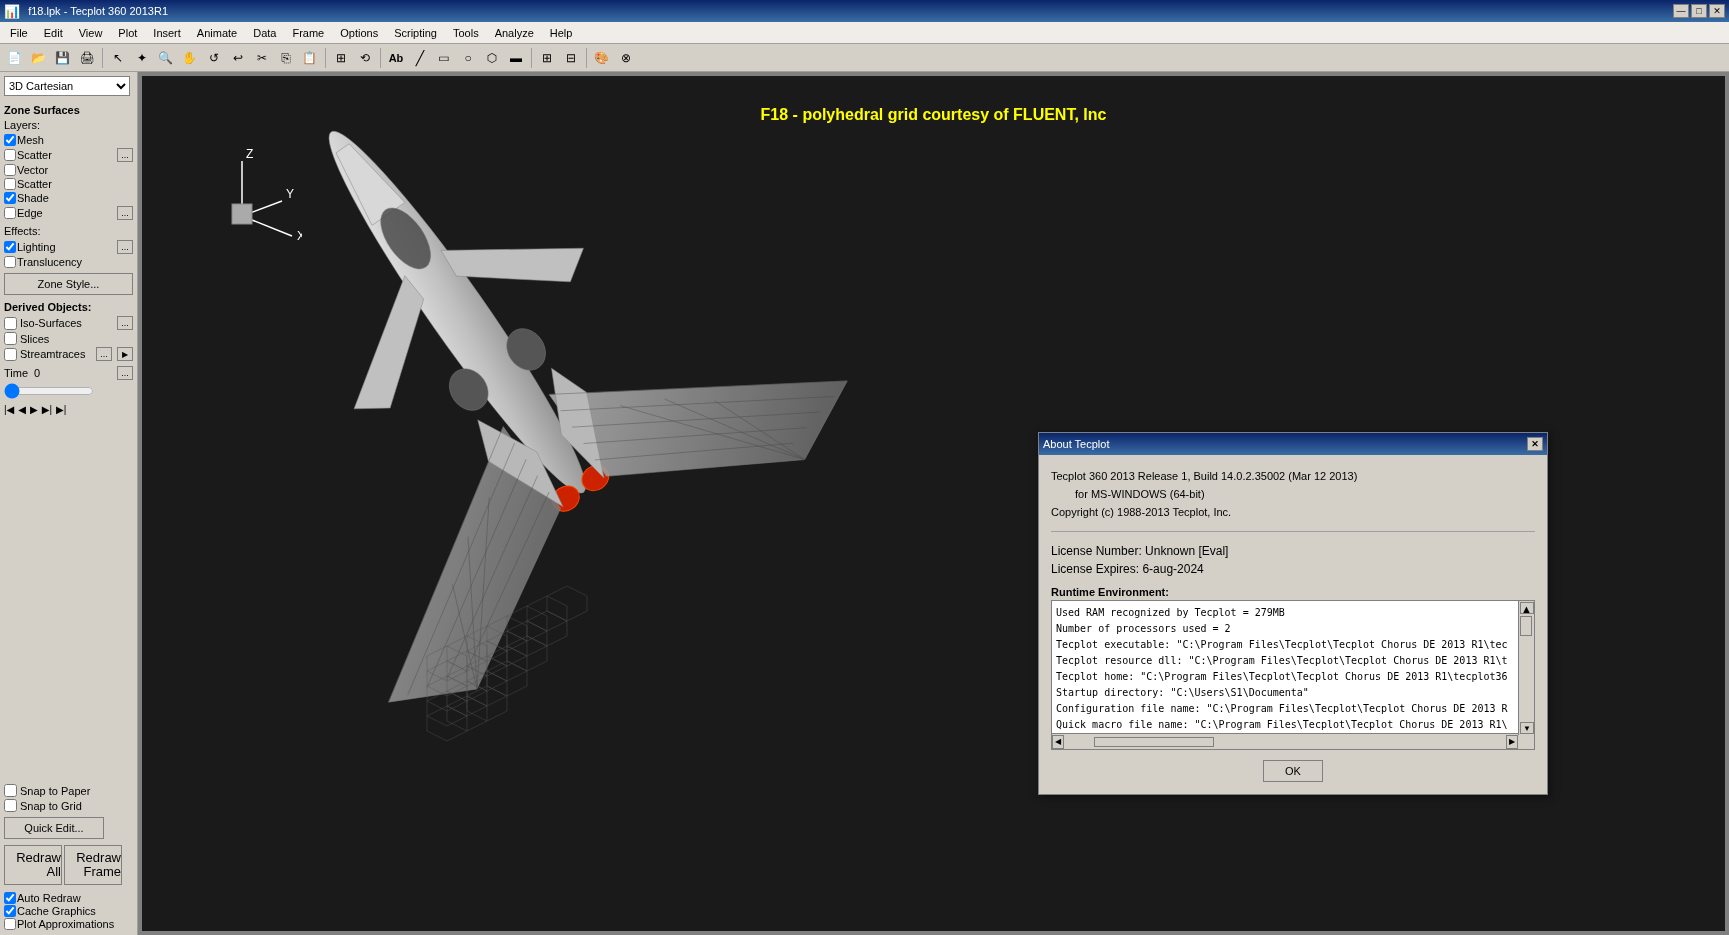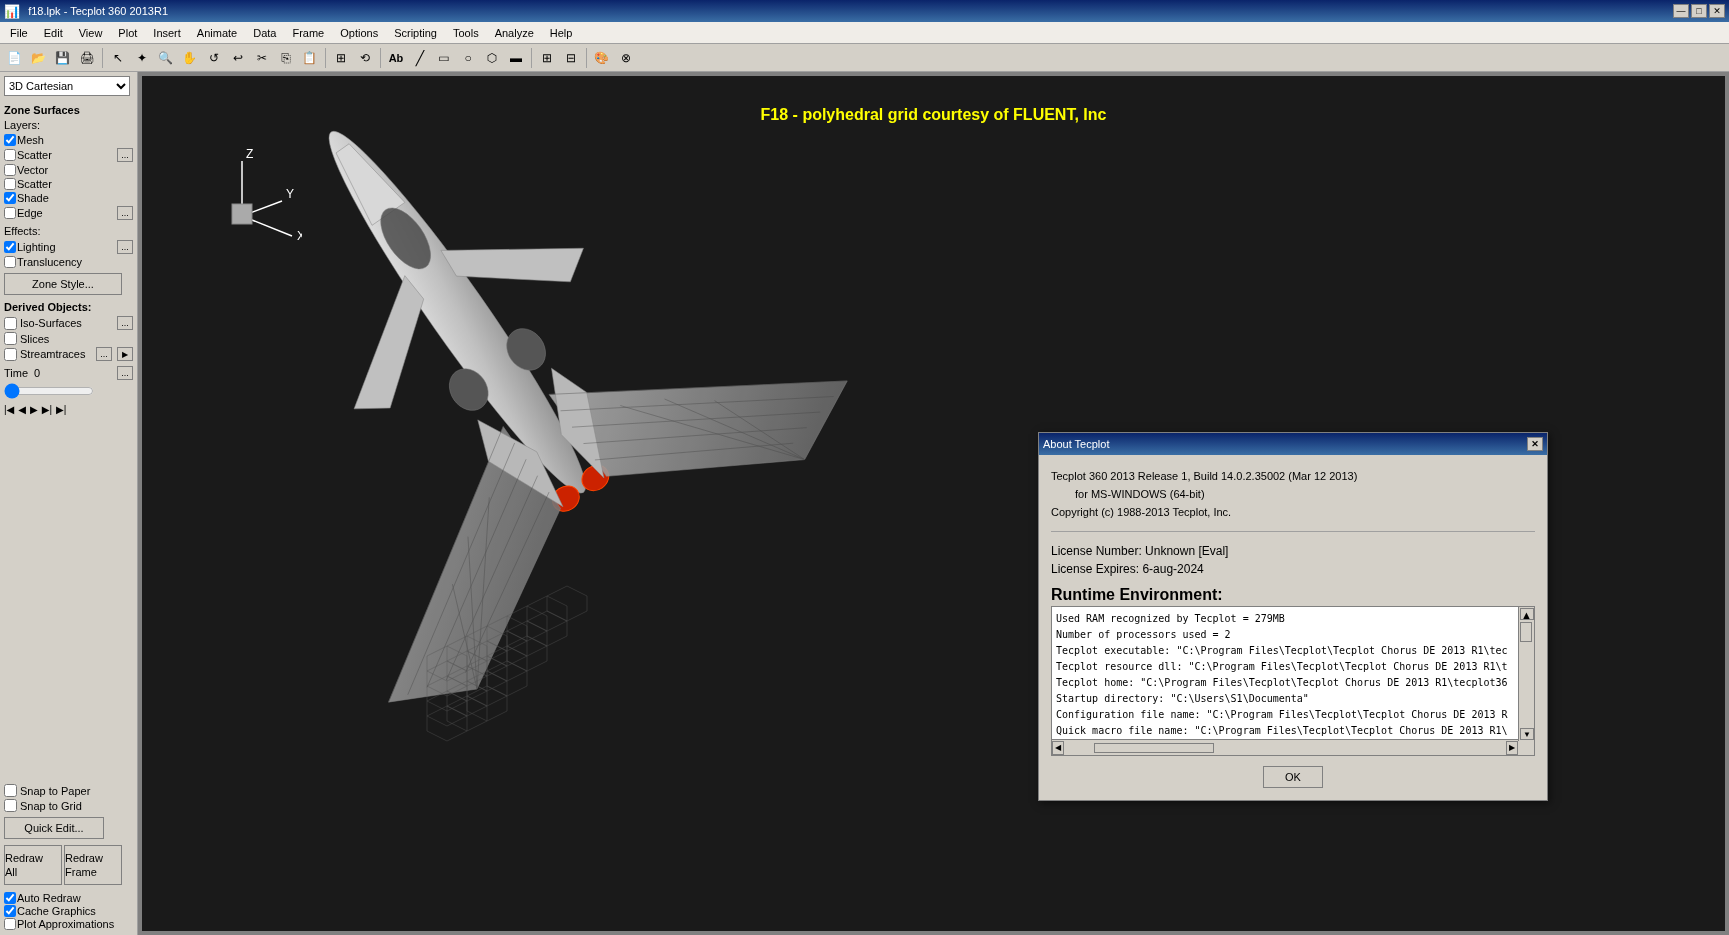--- a/index.html
+++ b/index.html
@@ -29,37 +29,37 @@
     .coord-select { width: 126px; height: 20px; margin-bottom: 6px; font-size: 11px; border: 1px solid #808080; background: white; }
     
     .section-title { font-size: 11px; font-weight: bold; margin: 2px 0; color: black; }
     .sub-section { font-size: 11px; color: black; margin: 1px 0 2px 0; }
     
     .checkbox-row { display: flex; align-items: center; margin: 1px 0; gap: 1px; }
     .checkbox-row input[type=checkbox] { width: 12px; height: 12px; margin: 0; cursor: pointer; }
     .checkbox-label { font-size: 11px; color: black; flex: 1; }
     .dots-btn { width: 16px; height: 14px; background: #d4d0c8; border: 1px solid #808080; font-size: 9px; display: flex; align-items: center; justify-content: center; cursor: pointer; margin-left: 2px; }
     
-    .zone-style-btn { width: 118px; height: 22px; background: #d4d0c8; border: 1px solid #808080; font-size: 11px; margin: 4px 0; cursor: pointer; display: flex; align-items: center; justify-content: center; }
+    .zone-style-btn { width: 129px; height: 22px; background: #d4d0c8; border: 1px solid #808080; font-size: 11px; margin: 4px 0; cursor: pointer; display: flex; align-items: center; justify-content: center; }
     .derived-row { display: flex; align-items: center; margin: 1px 0; gap: 3px; }
     
     .time-row { display: flex; align-items: center; margin: 4px 0 2px 0; gap: 4px; }
     .time-slider { width: 90px; height: 14px; margin: 2px 0 4px 0; }
     
     .playback-controls { display: flex; align-items: center; gap: 4px; margin: 2px 0; }
     .play-btn { font-size: 10px; cursor: pointer; }
     
     .spacer { flex: 1; }
     
     .snap-row { display: flex; align-items: center; margin: 1px 0; gap: 3px; }
     
     .quick-edit-btn { width: 100px; height: 22px; background: #d4d0c8; border: 1px solid #808080; font-size: 11px; margin: 4px 0; cursor: pointer; display: flex; align-items: center; justify-content: center; }
     
     .redraw-row { display: flex; gap: 2px; margin: 2px 0; }
-    .redraw-btn { width: 58px; height: 40px; background: #d4d0c8; border: 1px solid #808080; font-size: 11px; cursor: pointer; text-align: left; line-height: 14px; }
+    .redraw-btn { width: 58px; height: 40px; background: #d4d0c8; border: 1px solid #808080; font-size: 13px; cursor: pointer; text-align: right; line-height: 14px; }
     
     .bottom-checks { margin-top: 4px; }
     
     
     .canvas-area { flex: 1; background: #808080; position: relative; overflow: hidden; }
     .canvas-bg { width: 100%; height: 100%; background: #808080; position: relative; }
     .plot-area { position: absolute; left: 0; top: 0; right: 0; bottom: 0; background: #1a1a1a; margin: 4px; }
     
     .plot-title { position: absolute; top: 30px; left: 50%; transform: translateX(-50%); color: #ffff00; font-size: 16px; font-weight: bold; white-space: nowrap; font-family: sans-serif; }
     
@@ -70,21 +70,21 @@
     .dialog-overlay { position: absolute; top: 0; left: 0; right: 0; bottom: 0; pointer-events: none; }
     .dialog { position: absolute; top: 360px; left: 900px; width: 510px; background: #d4d0c8; border: 1px solid #808080; box-shadow: 2px 2px 8px rgba(0,0,0,0.5); pointer-events: all; }
     .dialog-title { background: linear-gradient(to bottom, #0a246a, #3a6ea5); color: white; height: 22px; display: flex; align-items: center; justify-content: space-between; padding: 0 4px; }
     .dialog-title-text { font-size: 11px; }
     .dialog-close-btn { width: 16px; height: 14px; background: #d4d0c8; border: 1px solid #808080; font-size: 9px; display: flex; align-items: center; justify-content: center; cursor: pointer; color: black; font-weight: bold; }
     .dialog-body { padding: 12px; }
     .dialog-info { font-size: 11px; color: black; line-height: 18px; }
     .dialog-info-line { margin: 0; }
     .dialog-separator { height: 1px; background: #a0a0a0; margin: 10px 0; }
     .dialog-license { font-size: 12px; color: black; line-height: 18px; }
-    .dialog-runtime-label { font-size: 16px; font-weight: bold; color: black; margin: 8px 0 2px 0; }
+    .dialog-runtime-label { font-size: 11px; font-weight: bold; color: black; margin: 8px 0 2px 0; }
     .dialog-ok-row { display: flex; justify-content: center; margin-top: 10px; }
     .dialog-ok-btn { width: 60px; height: 22px; background: #d4d0c8; border: 1px solid #808080; font-size: 11px; cursor: pointer; }
   </style>
 </head>
 <body>
 
 <div class="title-bar">
   <div style="display:flex;align-items:center;gap:4px;">
     <span style="font-size:13px;">📊</span>
     <span class="title-bar-text">f18.lpk - Tecplot 360 2013R1</span>

